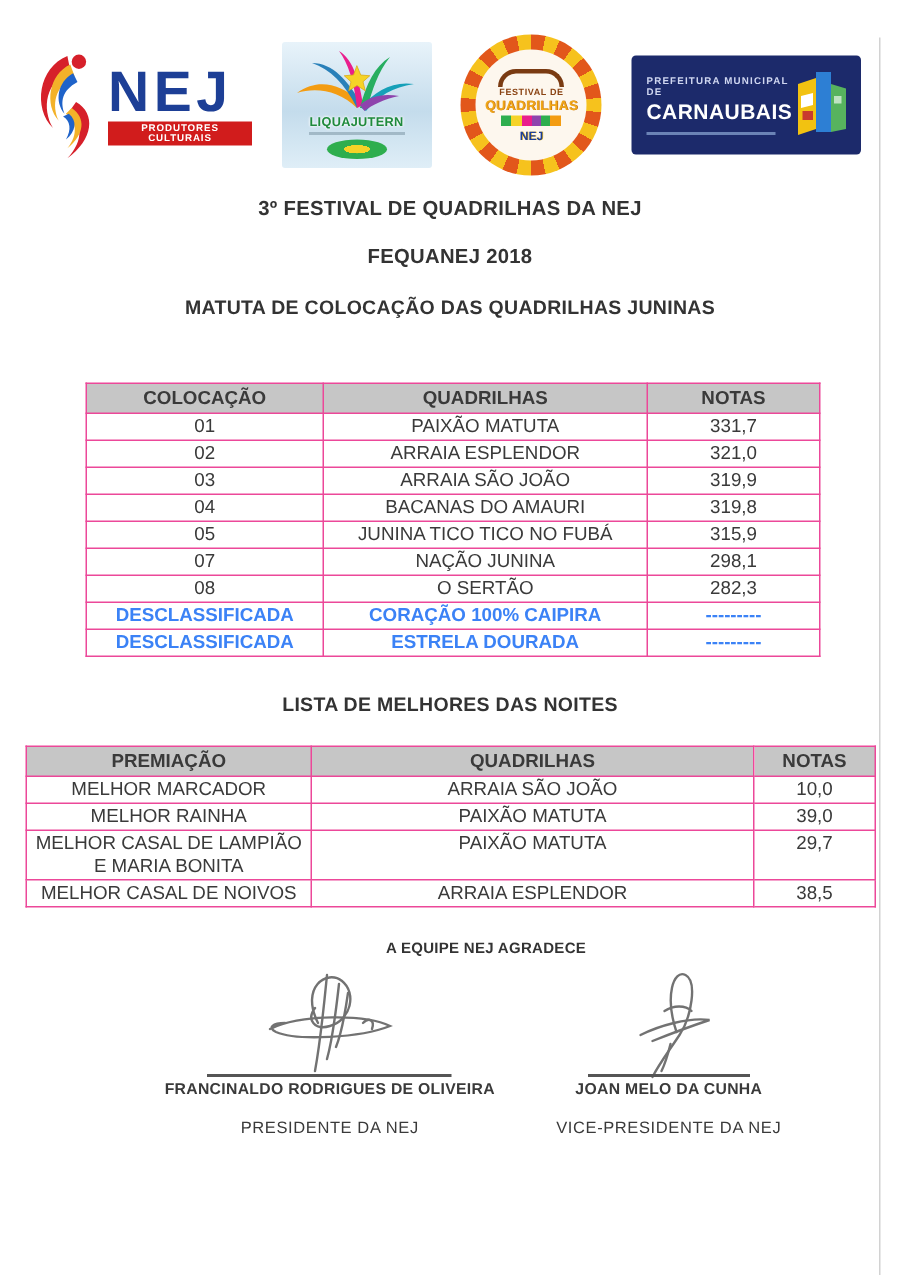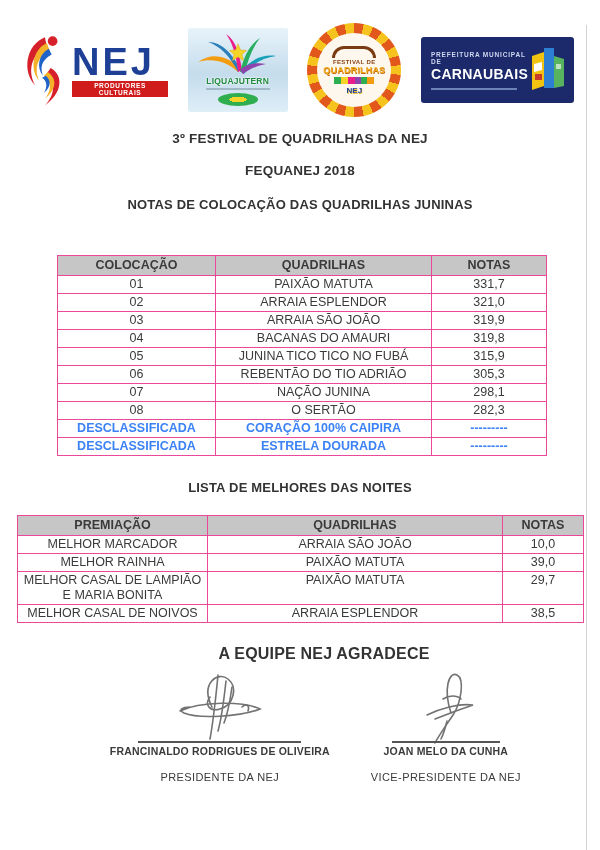--- a/index.html
+++ b/index.html
@@ -44,21 +44,21 @@
   .carn-line1 { font-size:6.5px; color:#cfd6f0; letter-spacing:.8px; font-weight:700; }
   .carn-line2 { font-size:14px; color:#ffffff; font-weight:800; letter-spacing:.3px; line-height:18px; }
   .carn-tagline { width:86px; height:2px; background:#7f9ac9; margin-top:5px; opacity:.8; }
 
   
   .heading { text-align:center; font-weight:700; font-size:13.5px; color:#333; letter-spacing:.2px; }
   .t1 { margin-top:16px; }
   .t2 { margin-top:17px; }
   .s1 { margin-top:19px; font-size:13px; }
   .s2 { margin-top:24px; font-size:13px; }
-  .closing { margin-top:22px; font-size:16px;margin-left:48px; }
+  .closing { margin-top:22px; font-size:10px;margin-left:48px; }
 
   
   table { border-collapse:collapse; table-layout:fixed; font-size:12.5px; color:#3a3a3a; }
   th,td { border:1px solid #ec4899; text-align:center; vertical-align:middle;
     padding:1px 2px; line-height:15px; overflow:hidden; }
   th { background:#c6c6c6; font-weight:700; padding:2px 2px; }
   .table-ranking { width:489px; margin:43px 0 0 57px; }
   .table-ranking col:nth-child(1){ width:158px; }
   .table-ranking col:nth-child(2){ width:216px; }
   .table-ranking col:nth-child(3){ width:115px; }
@@ -143,21 +143,21 @@
         <path d="M24,10 L34,13 L34,40 L24,42 Z" fill="#57b35e"></path>
         <path d="M4,18 L12,16 L12,24 L4,26 Z" fill="#ffffff"></path>
         <rect x="5" y="28" width="7" height="6" fill="#c93a2e"></rect>
         <rect x="26" y="18" width="5" height="5" fill="#bfe3c2"></rect>
       </svg>
     </div>
   </div>
 
   <div class="heading t1">3º FESTIVAL DE QUADRILHAS DA NEJ</div>
   <div class="heading t2">FEQUANEJ 2018</div>
-  <div class="heading s1">NOTAS DE COLOCAÇÃO DAS QUADRILHAS JUNINAS</div>
+  <div class="heading s1">MATUTA DE COLOCAÇÃO DAS QUADRILHAS JUNINAS</div>
 
   <table class="table-ranking">
     <colgroup>
         <col>
         <col>
         <col>
       </colgroup>
     <thead>
       <tr>
         <th>COLOCAÇÃO</th>
@@ -183,25 +183,20 @@
         </tr>
         <tr>
           <td>04</td>
           <td>BACANAS DO AMAURI</td>
           <td>319,8</td>
         </tr>
         <tr>
           <td>05</td>
           <td>JUNINA TICO TICO NO FUBÁ</td>
           <td>315,9</td>
-        </tr>
-        <tr>
-          <td>06</td>
-          <td>REBENTÃO DO TIO ADRIÃO</td>
-          <td>305,3</td>
         </tr>
         <tr>
           <td>07</td>
           <td>NAÇÃO JUNINA</td>
           <td>298,1</td>
         </tr>
         <tr>
           <td>08</td>
           <td>O SERTÃO</td>
           <td>282,3</td>

